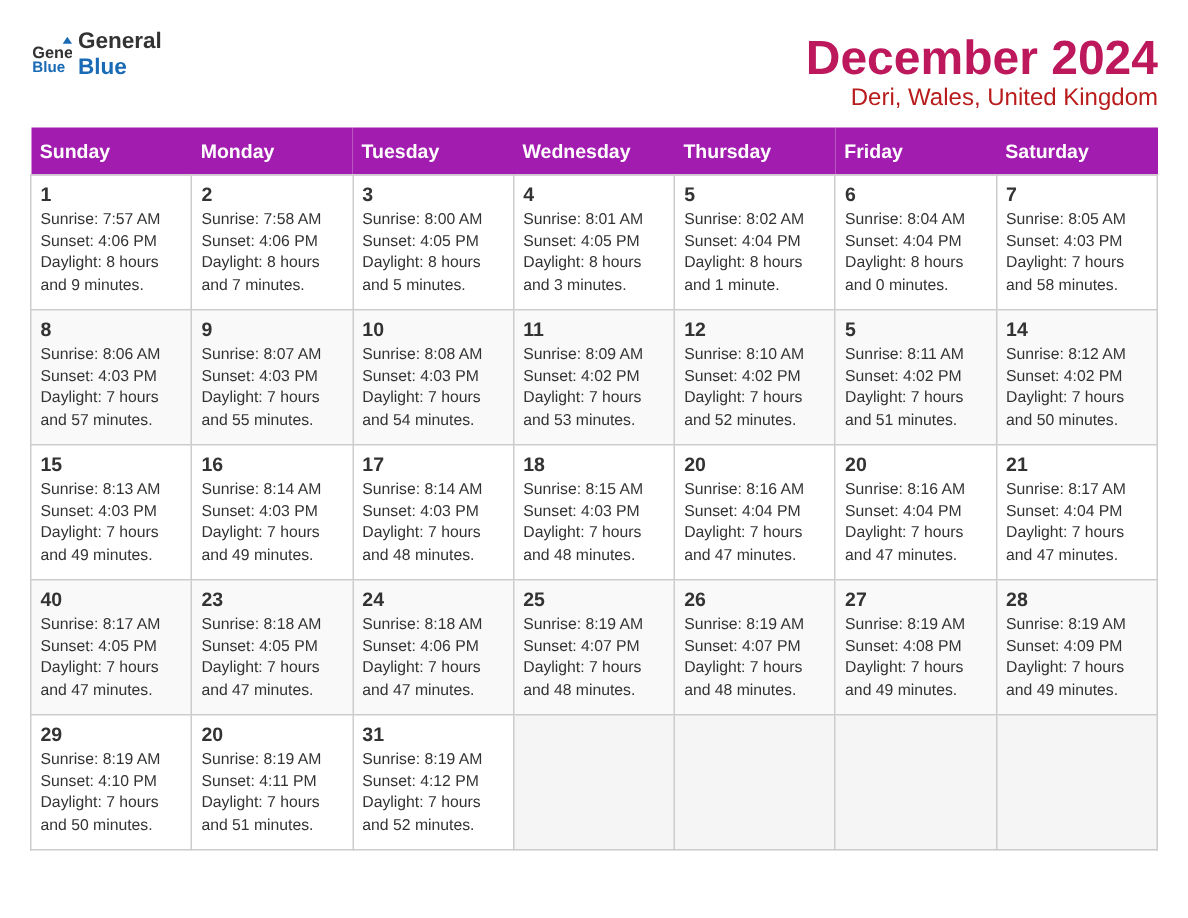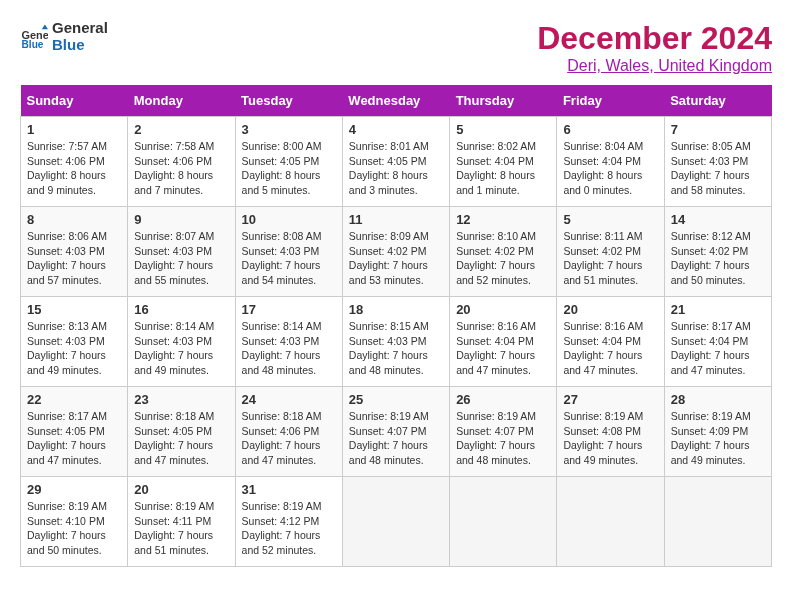--- a/index.html
+++ b/index.html
@@ -28,22 +28,21 @@
     .title-block {
       text-align: right;
     }
     .month-title {
       font-size: 32px;
       font-weight: bold;
       color: #be185d;
     }
     .location {
       font-size: 16px;
-      color: #a21caf;
-      text-decoration: underline;
+      color: #b91c1c;
     }
     table {
       width: 100%;
       border-collapse: collapse;
       font-size: 11px;
     }
     thead tr th {
       background: #a21caf;
       color: #fff;
       padding: 8px 6px;
@@ -198,21 +197,21 @@
           <span class="day-num">20</span>
           <div class="day-info">Sunrise: 8:16 AM<br>Sunset: 4:04 PM<br><span style="font-weight:normal">Daylight:</span> 7 hours and 47 minutes.</div>
         </td>
         <td>
           <span class="day-num">21</span>
           <div class="day-info">Sunrise: 8:17 AM<br>Sunset: 4:04 PM<br><span style="font-weight:normal">Daylight:</span> 7 hours and 47 minutes.</div>
         </td>
       </tr>
       <tr>
         <td>
-          <span class="day-num">22</span>
+          <span class="day-num">40</span>
           <div class="day-info">Sunrise: 8:17 AM<br>Sunset: 4:05 PM<br><span style="font-weight:normal">Daylight:</span> 7 hours and 47 minutes.</div>
         </td>
         <td>
           <span class="day-num">23</span>
           <div class="day-info">Sunrise: 8:18 AM<br>Sunset: 4:05 PM<br><span style="font-weight:normal">Daylight:</span> 7 hours and 47 minutes.</div>
         </td>
         <td>
           <span class="day-num">24</span>
           <div class="day-info">Sunrise: 8:18 AM<br>Sunset: 4:06 PM<br><span style="font-weight:normal">Daylight:</span> 7 hours and 47 minutes.</div>
         </td>

